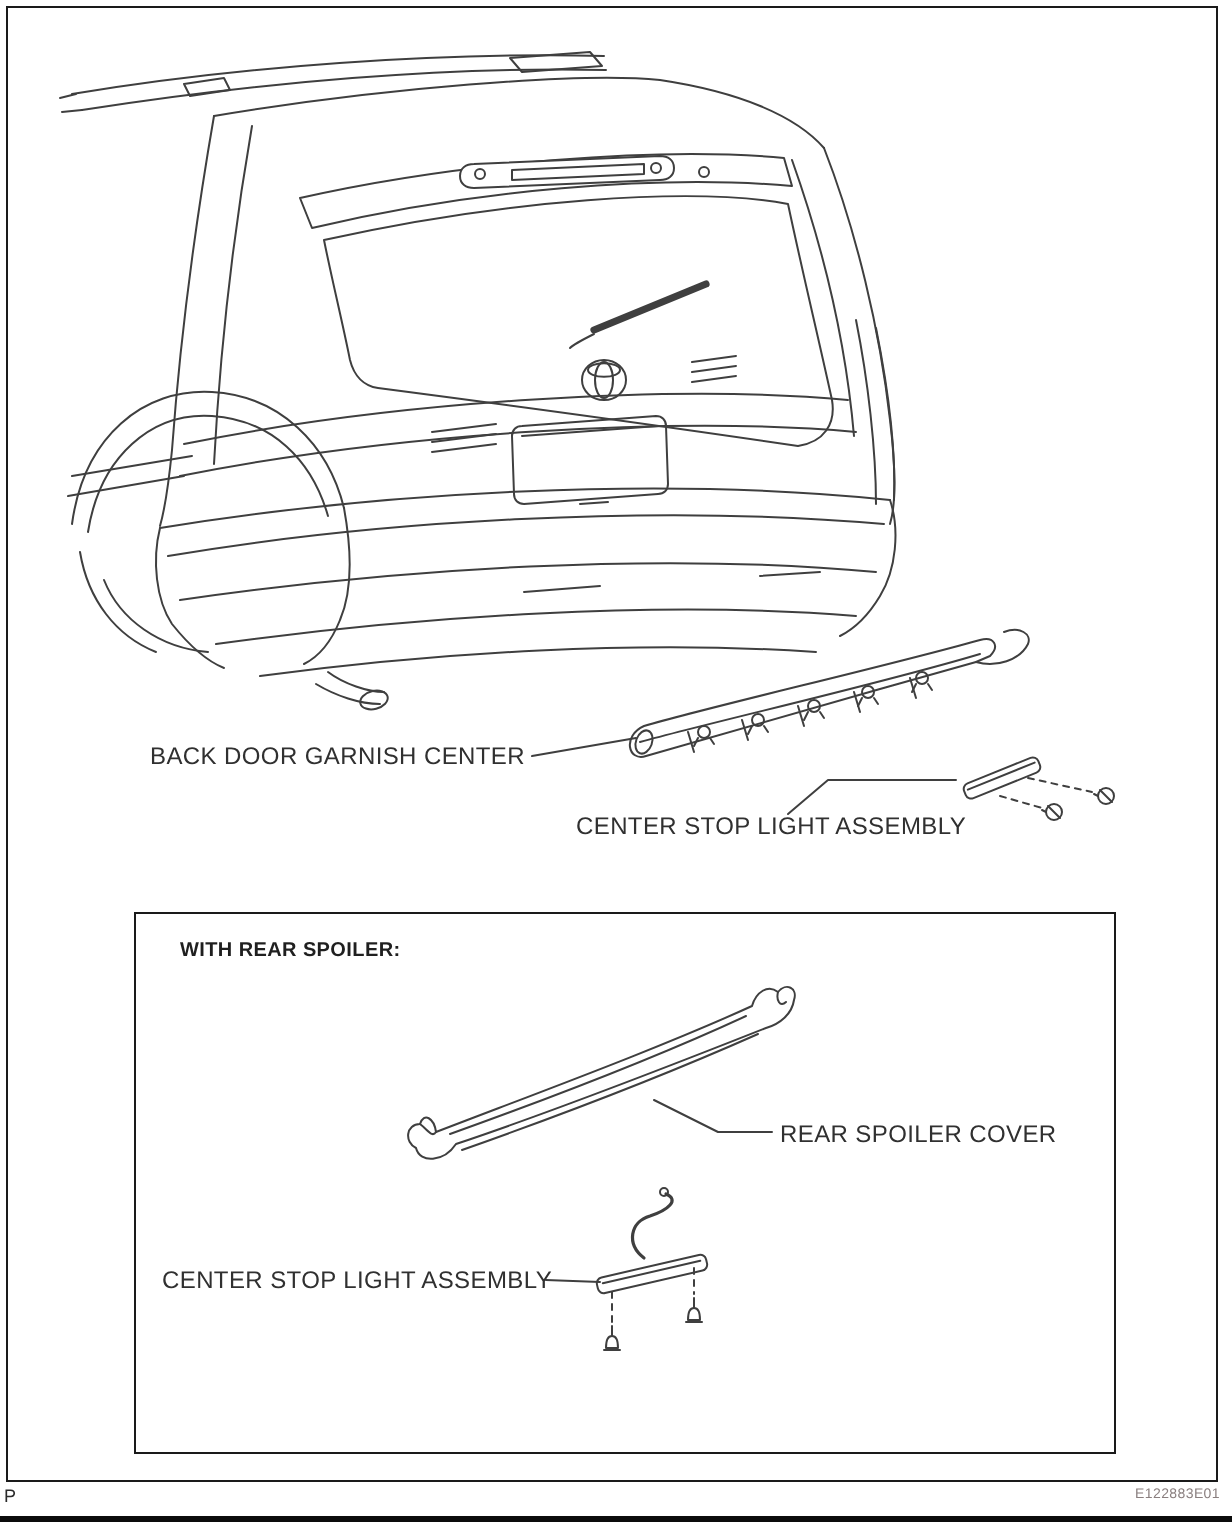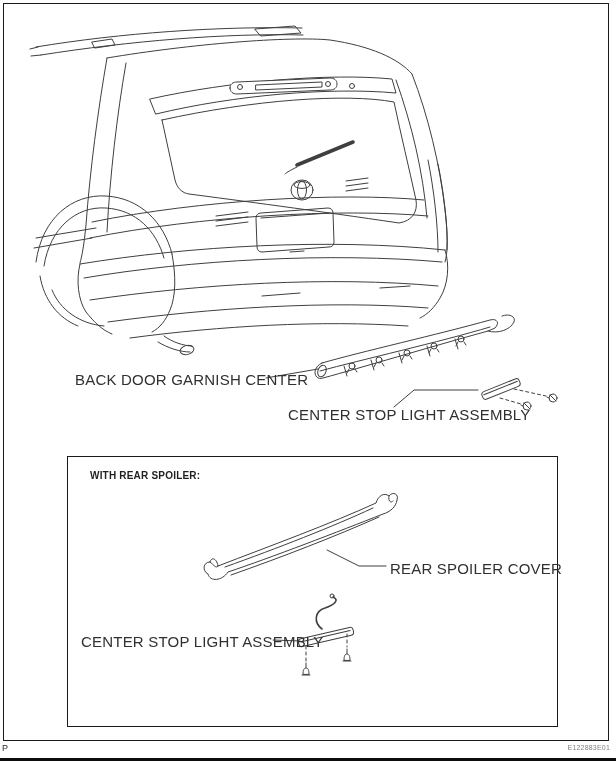--- a/index.html
+++ b/index.html
@@ -1,21 +1,21 @@
 <!DOCTYPE html>
 <html><head>
 <meta charset="utf-8">
 <style>
   html,body{margin:0;padding:0;background:#ffffff;}
   body{font-family:"Liberation Sans", sans-serif;}
   #page{position:relative;width:616px;height:762px;background:#ffffff;overflow:hidden;}
   #outer-border{position:absolute;left:3px;top:3px;width:606px;height:738px;border:1.4px solid #1a1a1a;box-sizing:border-box;}
   #spoiler-box{position:absolute;left:67px;top:456px;width:491px;height:271px;border:1.4px solid #1a1a1a;box-sizing:border-box;}
   #art{position:absolute;left:0;top:0;width:616px;height:762px;}
-  .lbl{position:absolute;font-size:15px;color:#303030;white-space:nowrap;letter-spacing:0.2px;}
+  .lbl{position:absolute;font-size:12px;color:#303030;white-space:nowrap;letter-spacing:0.2px;}
   .lbl-bold{font-weight:bold;font-size:10px;color:#1f1f1f;}
   #footer-p{position:absolute;left:2px;top:743px;font-size:9px;color:#2a2a2a;}
   #figure-code{position:absolute;right:6px;top:744px;font-size:7px;color:#8a7f7f;letter-spacing:0.2px;}
   #bottom-rule{position:absolute;left:0;top:758px;width:616px;height:3px;background:#0c0c0c;}
 </style>
 </head>
 <body>
 
 <div id="page">
 

